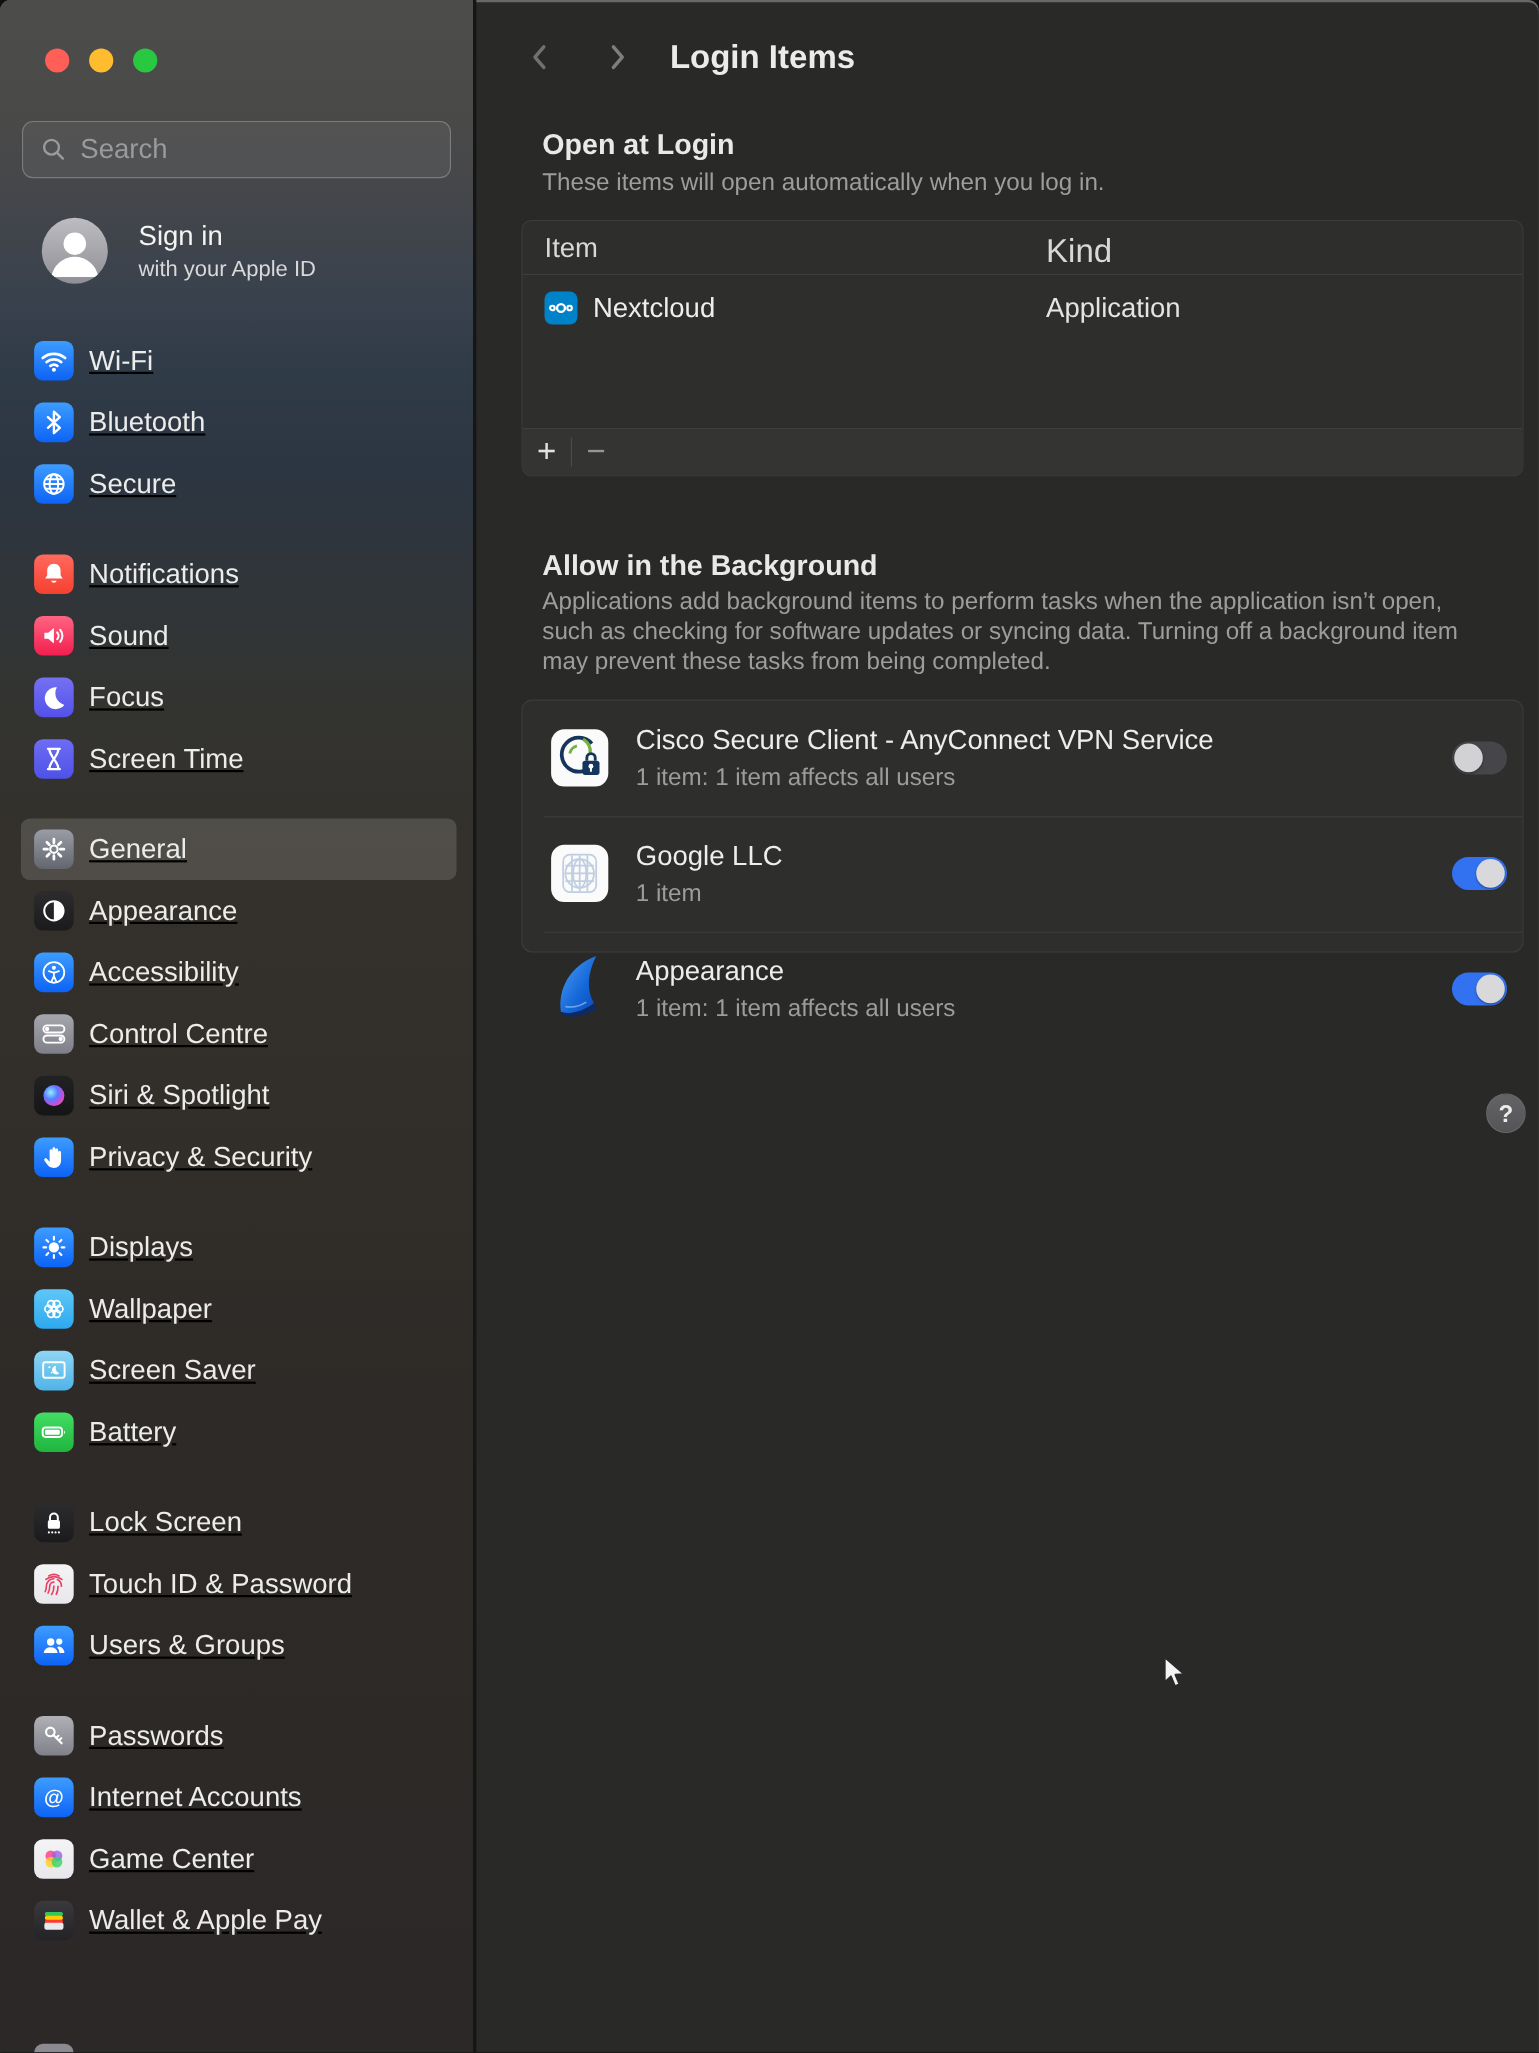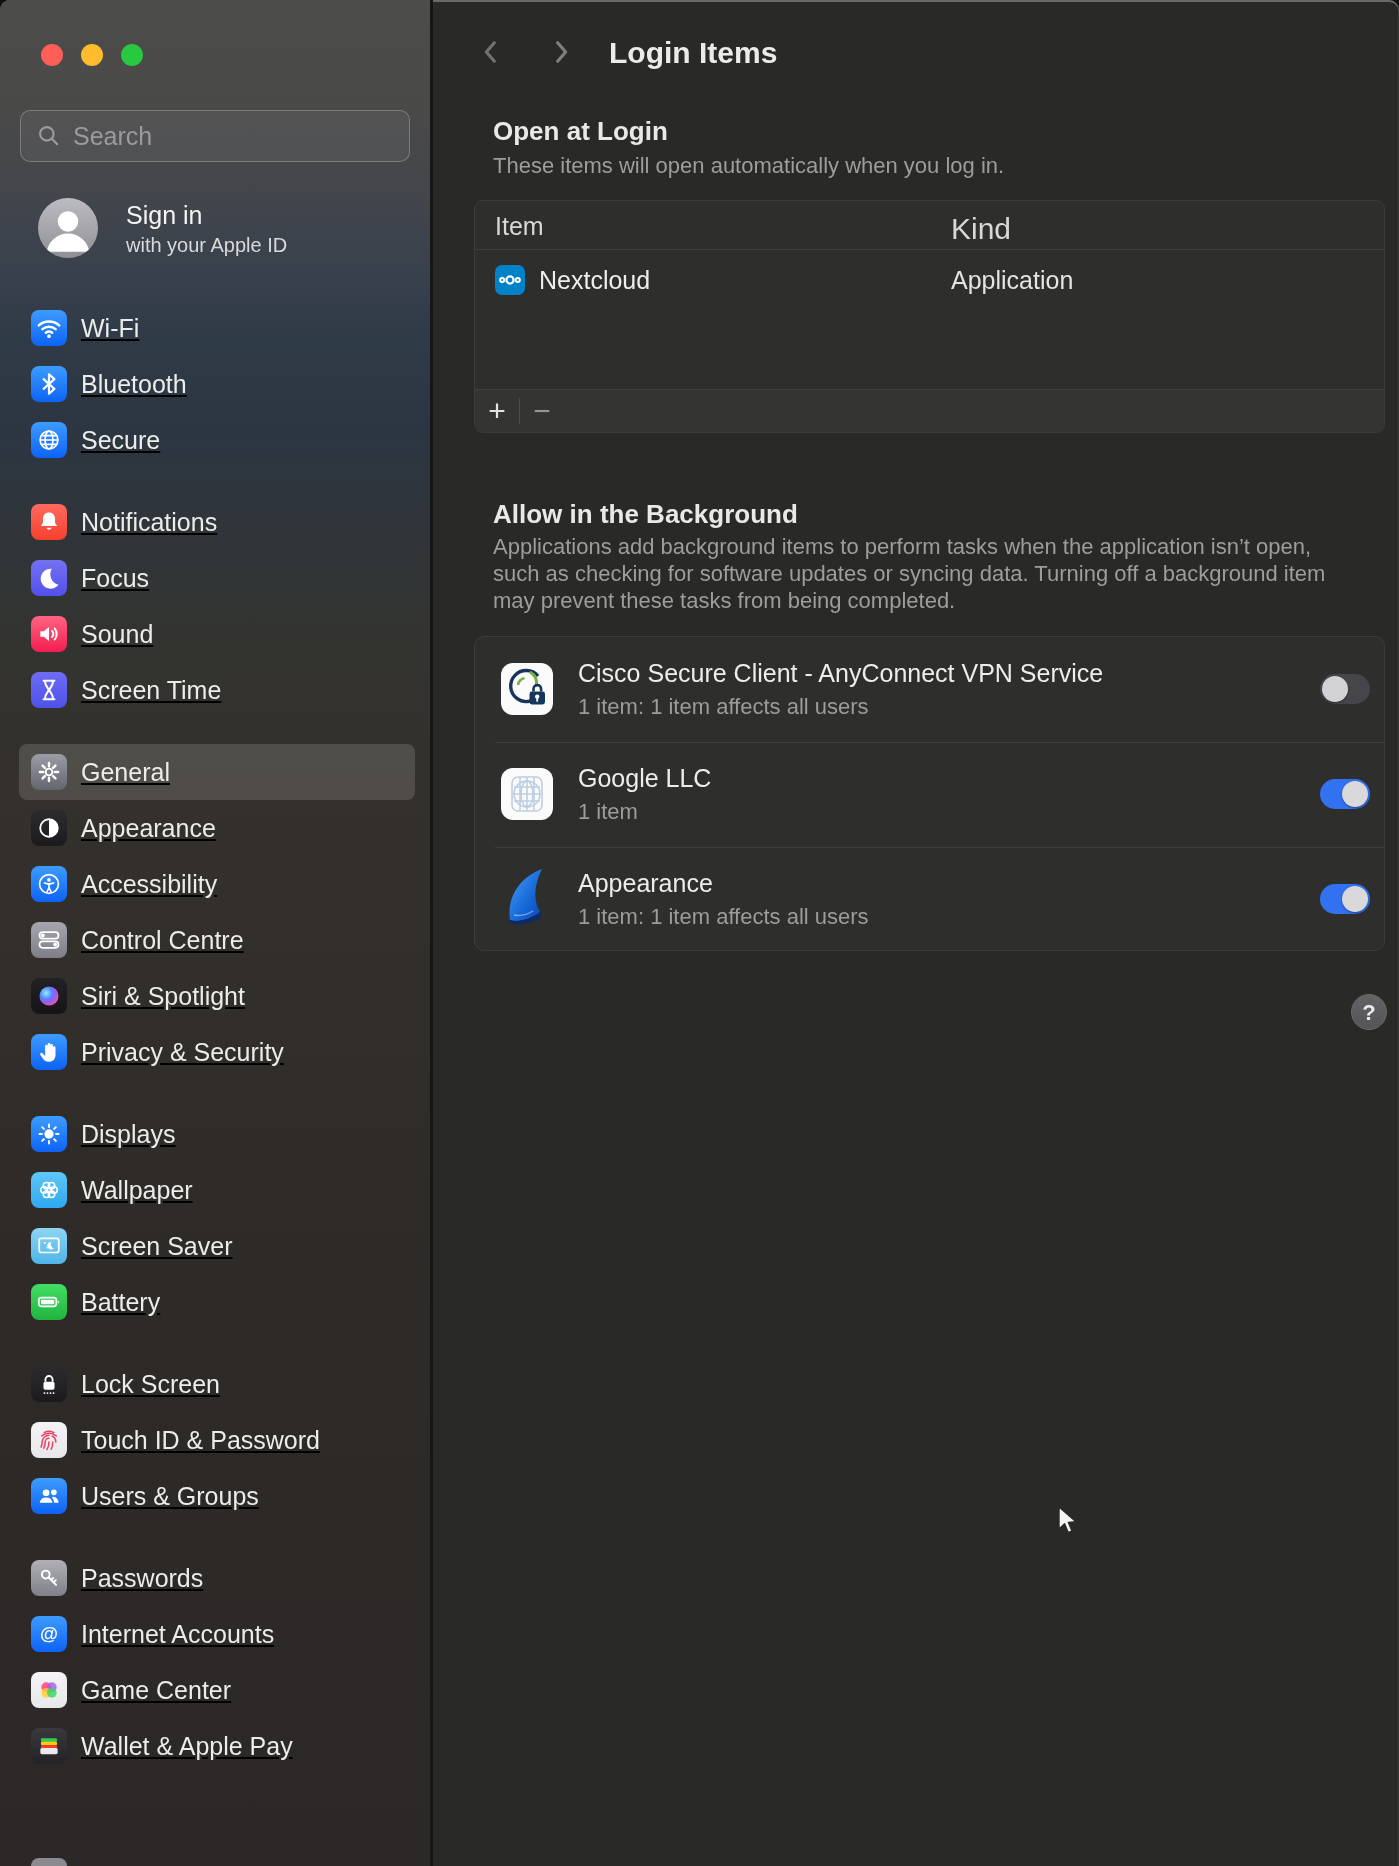--- a/index.html
+++ b/index.html
@@ -70,21 +70,21 @@
   .lt-kind{position:absolute;left:476px;font-size:25px;color:#e4e4e2;}
   .lt-footer{
     position:absolute;left:0;bottom:0;right:0;height:42px;background:#343433;border-top:1px solid #3f3f3e;
     border-radius:0 0 8px 8px;display:flex;align-items:center;
   }
   .pm-btn{width:44px;text-align:center;font-size:30px;line-height:38px;background:none;border:none;padding:0;font-family:inherit;}
   .plus{color:#e2e2e0;}
   .minus{color:#96969“4;color:#969694;}
   .pm-div{width:1px;height:26px;background:#4c4c4b;}
   .bg-card{
-    position:absolute;left:41px;top:636px;width:911px;height:315px;box-sizing:border-box;
+    position:absolute;left:41px;top:636px;width:911px;height:230px;box-sizing:border-box;
     background:#2e2e2d;border:1px solid #3c3c3b;border-radius:10px;
   }
   .bg-row{position:absolute;left:0;right:0;height:105px;}
   .bg-divider{position:absolute;left:20px;right:0;height:1px;background:#3e3e3d;}
   .bg-icon{position:absolute;left:26px;top:26px;width:52px;height:52px;border-radius:12px;overflow:visible;}
   .bg-icon.white{background:#fbfbfb;}
   .bg-icon svg{width:52px;height:52px;display:block;}
   .bg-icon.tall svg{width:52px;height:62px;}
   .bg-title{position:absolute;left:103px;top:22px;font-size:25px;color:#ededeb;white-space:nowrap;}
   .bg-sub{position:absolute;left:103px;top:57px;font-size:22px;color:#9c9c9a;}
@@ -172,38 +172,38 @@
           <div class="sb-item">
             <span class="sb-icon" style="background: linear-gradient(rgb(255, 106, 94), rgb(245, 64, 47));">
               <svg viewBox="0 0 24 24">
                 <path d="M12 3.2c-3.3 0-5.6 2.4-5.6 5.8v3.8l-1.8 2.8h14.8l-1.8-2.8V9c0-3.4-2.3-5.8-5.6-5.8z" fill="#fff"></path>
                 <path d="M9.7 17.4a2.4 2.4 0 0 0 4.6 0z" fill="#fff"></path>
               </svg>
             </span>
             <span class="sb-label">Notifications</span>
           </div>
           <div class="sb-item">
-            <span class="sb-icon" style="background: linear-gradient(rgb(116, 113, 242), rgb(83, 81, 234));">
-              <svg viewBox="0 0 24 24">
-                <path d="M14.5 3.5a9.2 9.2 0 1 0 6.3 14.8 10.2 10.2 0 0 1-6.3-14.8z" fill="#fff"></path>
-              </svg>
-            </span>
-            <span class="sb-label">Focus</span>
-          </div>
-          <div class="sb-item">
             <span class="sb-icon" style="background: linear-gradient(rgb(255, 100, 130), rgb(242, 30, 79));">
               <svg viewBox="0 0 24 24">
                 <path d="M4 9.5v5h3.2l4.8 4V5.5l-4.8 4H4z" fill="#fff"></path>
                 <g fill="none" stroke="#fff" stroke-width="1.8" stroke-linecap="round">
                   <path d="M14.8 9.2a4.2 4.2 0 0 1 0 5.6"></path>
                   <path d="M17.3 7a7.8 7.8 0 0 1 0 10"></path>
                 </g>
               </svg>
             </span>
             <span class="sb-label">Sound</span>
+          </div>
+          <div class="sb-item">
+            <span class="sb-icon" style="background: linear-gradient(rgb(116, 113, 242), rgb(83, 81, 234));">
+              <svg viewBox="0 0 24 24">
+                <path d="M14.5 3.5a9.2 9.2 0 1 0 6.3 14.8 10.2 10.2 0 0 1-6.3-14.8z" fill="#fff"></path>
+              </svg>
+            </span>
+            <span class="sb-label">Focus</span>
           </div>
           <div class="sb-item">
             <span class="sb-icon" style="background: linear-gradient(rgb(111, 108, 244), rgb(77, 82, 232));">
               <svg viewBox="0 0 24 24">
                 <path d="M7 3.5h10M7 20.5h10M8.2 3.5c0 4 2.3 6.2 3.8 8.5 1.5-2.3 3.8-4.5 3.8-8.5M8.2 20.5c0-4 2.3-6.2 3.8-8.5 1.5 2.3 3.8 4.5 3.8 8.5" fill="none" stroke="#fff" stroke-width="1.9" stroke-linecap="round"></path>
               </svg>
             </span>
             <span class="sb-label">Screen Time</span>
           </div>
         </div>

